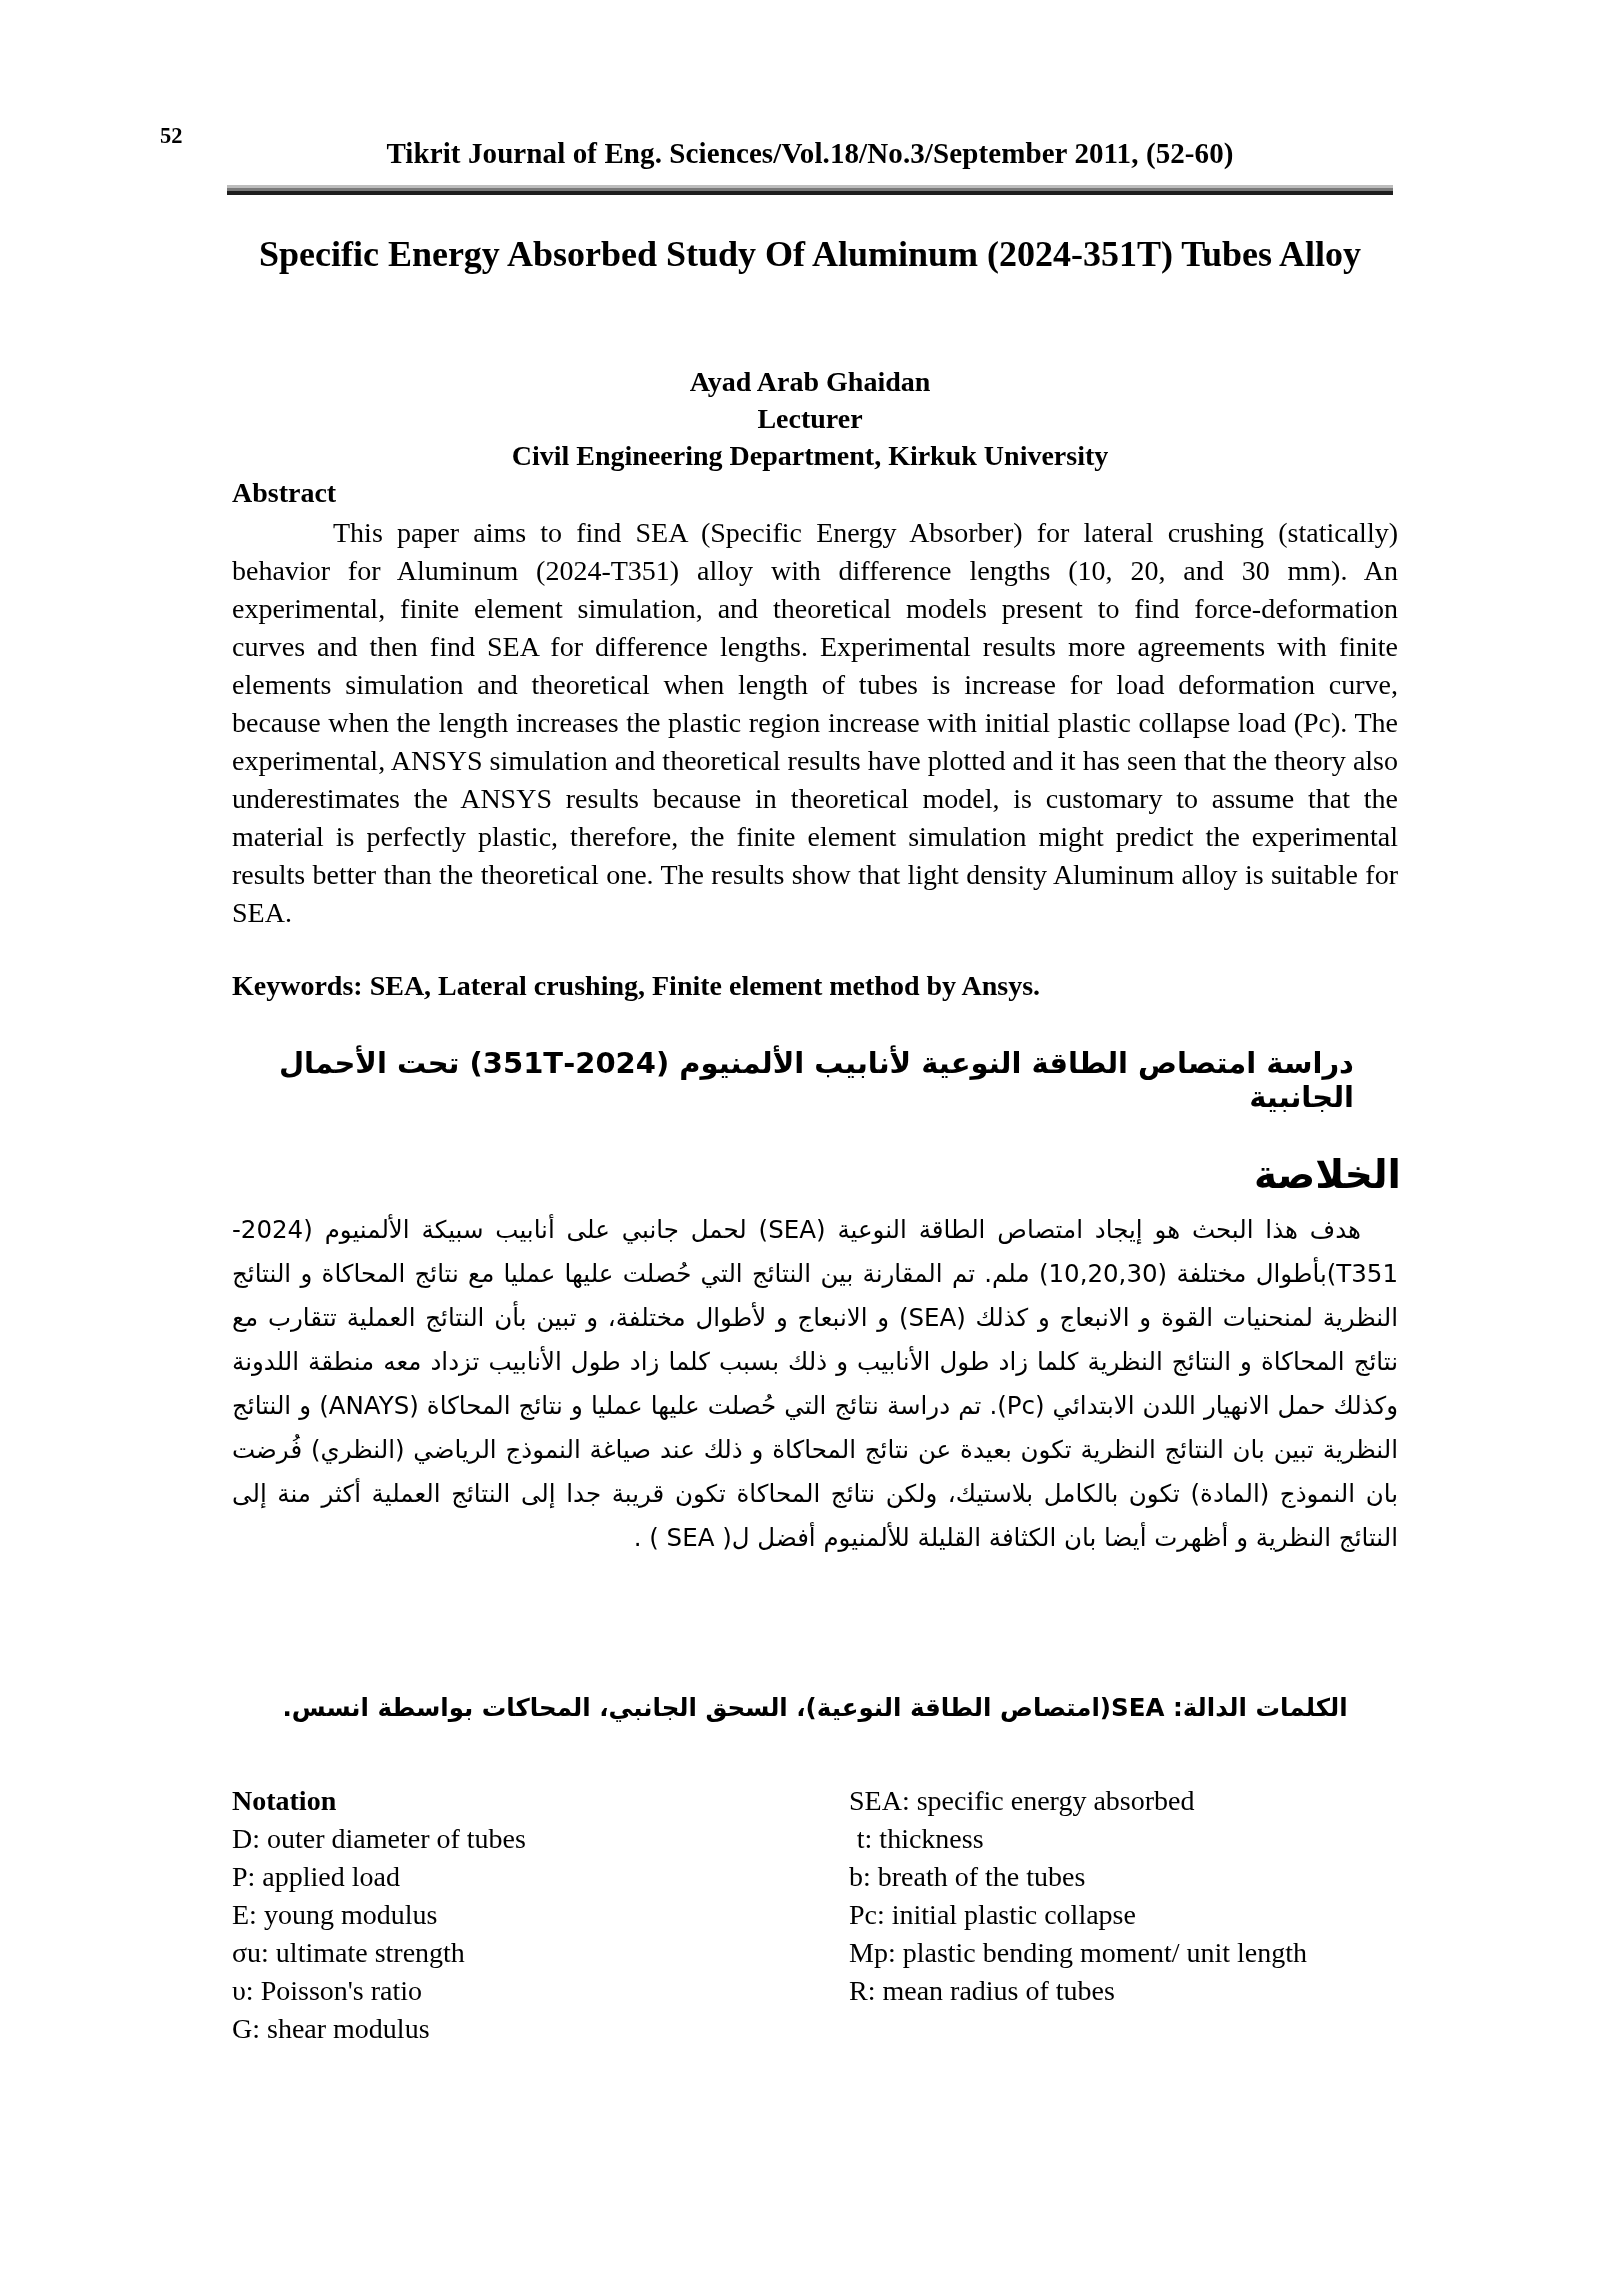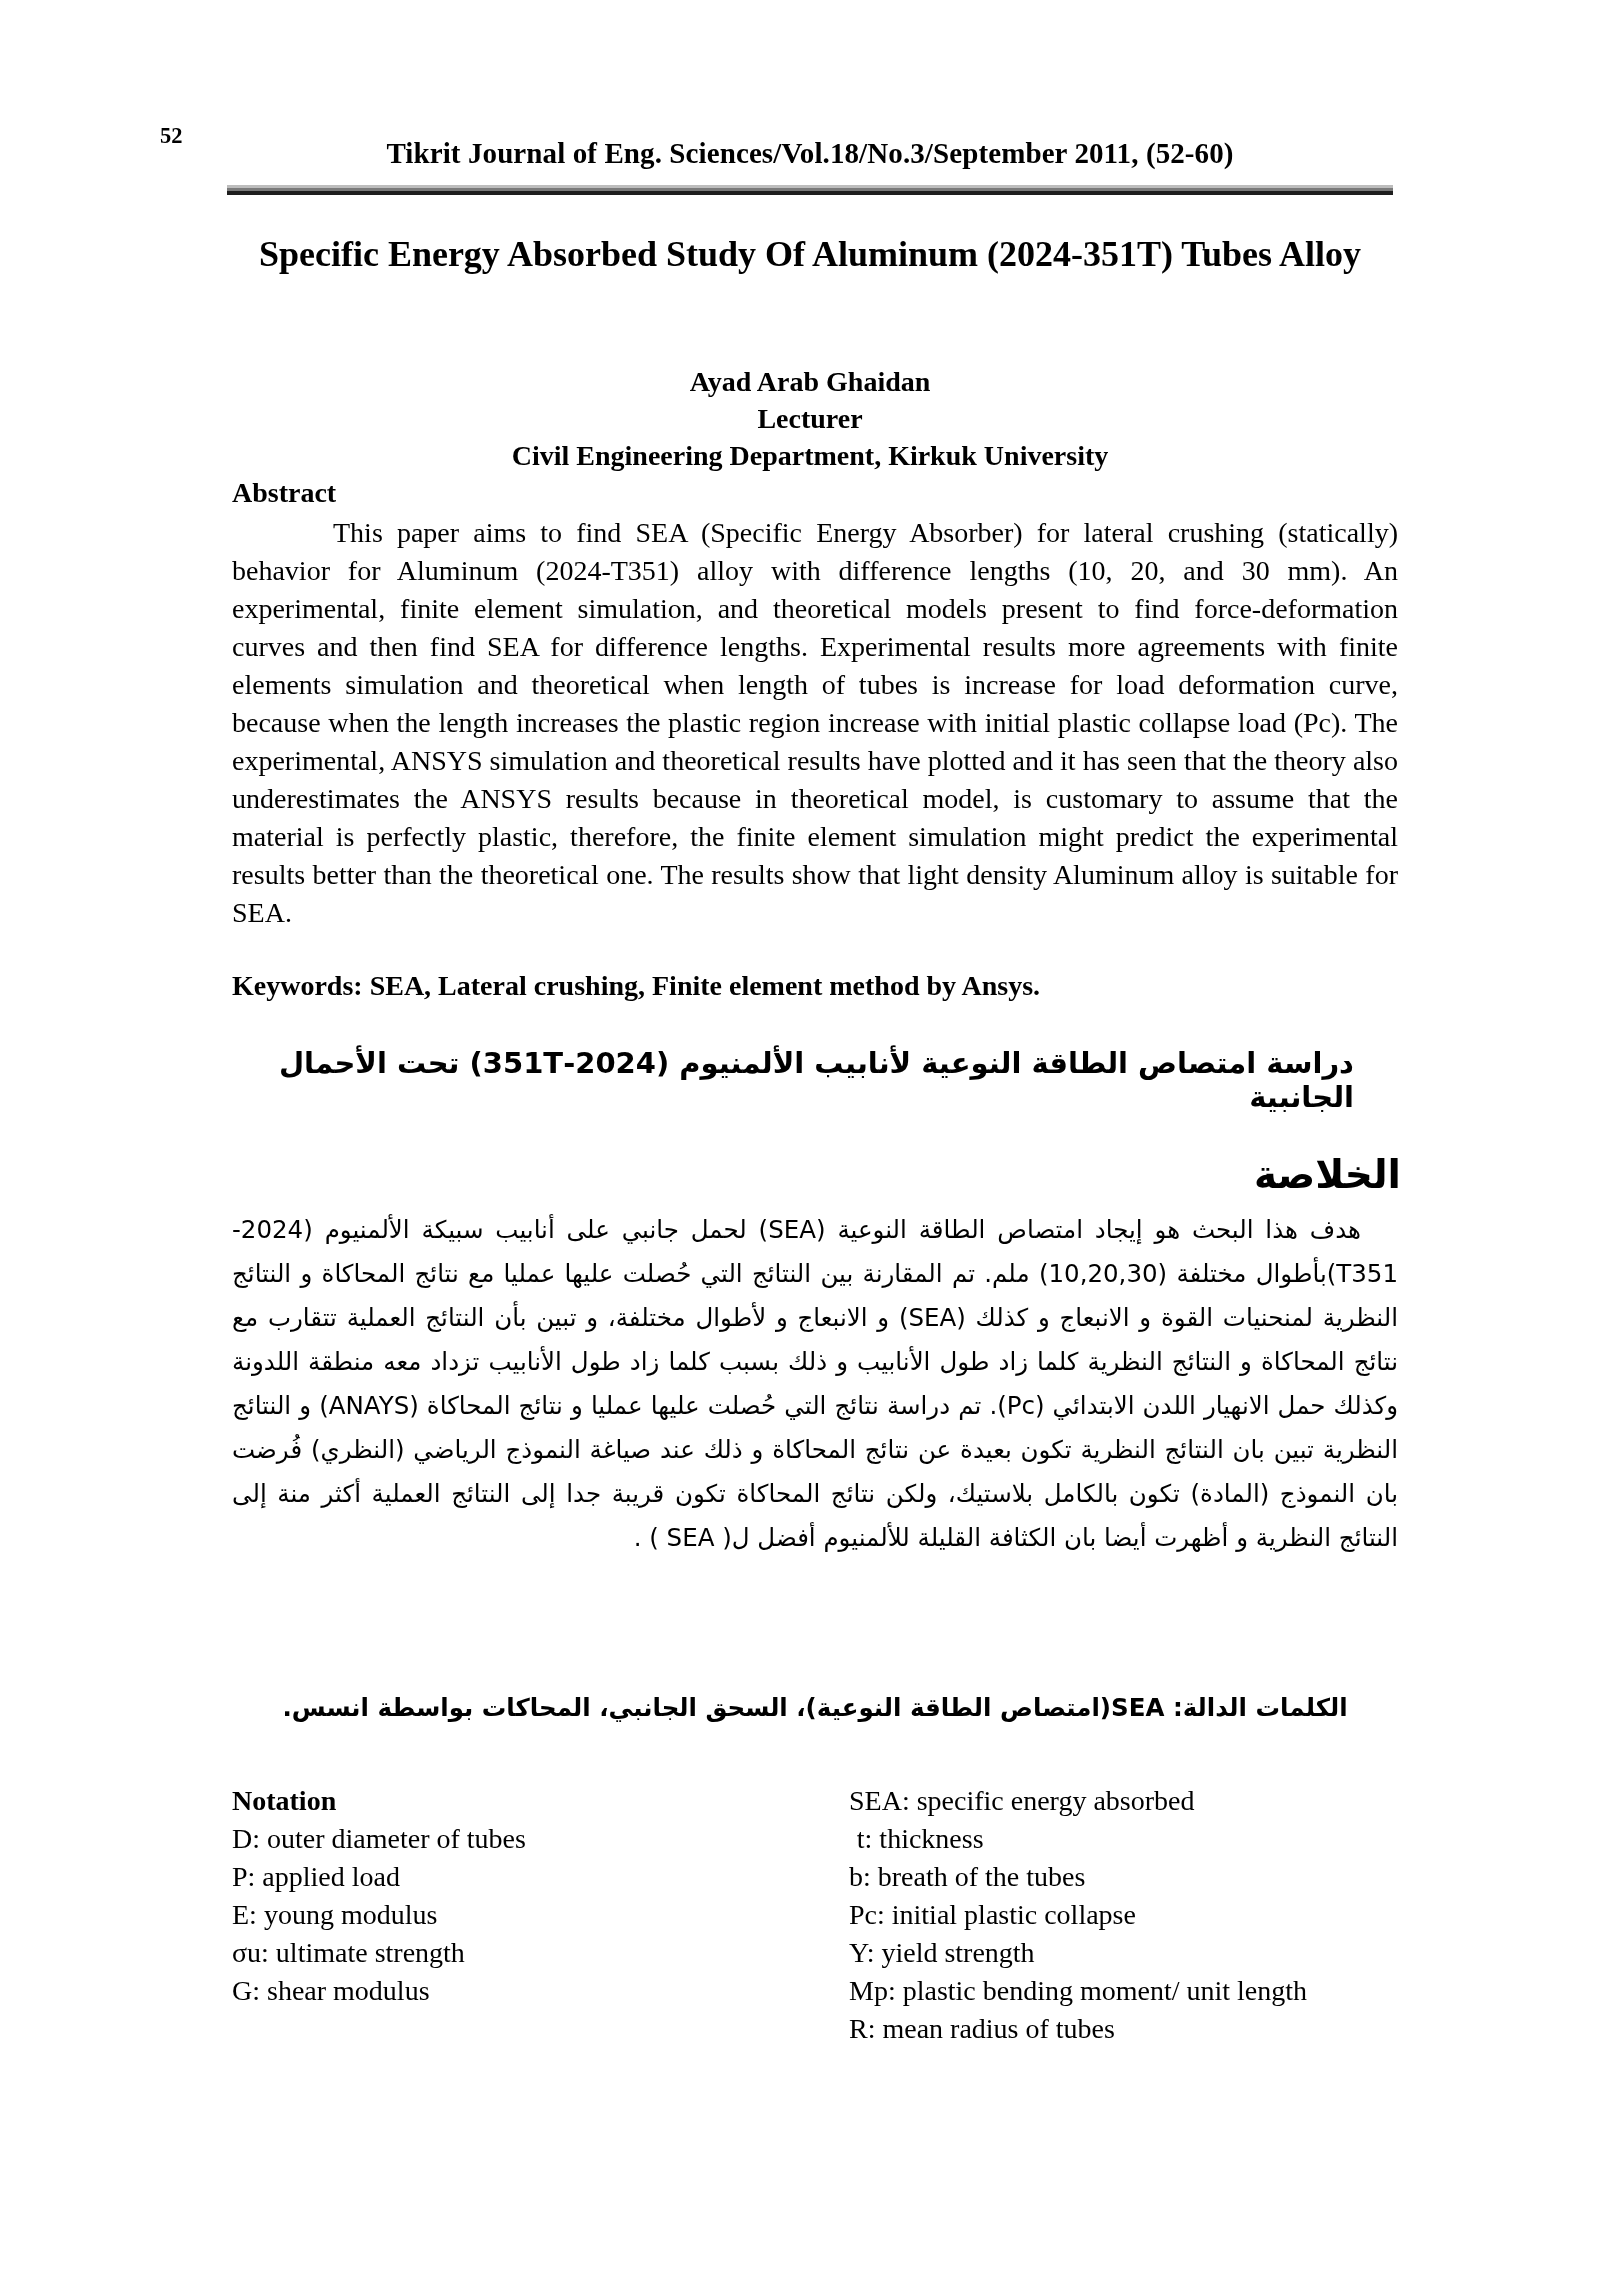--- a/index.html
+++ b/index.html
@@ -181,25 +181,25 @@
 <p class="arabic-body">هدف هذا البحث هو إيجاد امتصاص الطاقة النوعية (SEA) لحمل جانبي على أنابيب سبيكة الألمنيوم (2024-T351)بأطوال مختلفة (10,20,30) ملم. تم المقارنة بين النتائج التي حُصلت عليها عمليا مع نتائج المحاكاة و النتائج النظرية لمنحنيات القوة و الانبعاج و كذلك (SEA) و الانبعاج و لأطوال مختلفة، و تبين بأن النتائج العملية تتقارب مع نتائج المحاكاة و النتائج النظرية كلما زاد طول الأنابيب و ذلك بسبب كلما زاد طول الأنابيب تزداد معه منطقة اللدونة وكذلك حمل الانهيار اللدن الابتدائي (Pc). تم دراسة نتائج التي حُصلت عليها عمليا و نتائج المحاكاة (ANAYS) و النتائج النظرية تبين بان النتائج النظرية تكون بعيدة عن نتائج المحاكاة و ذلك عند صياغة النموذج الرياضي (النظري) فُرضت بان النموذج (المادة) تكون بالكامل بلاستيك، ولكن نتائج المحاكاة تكون قريبة جدا إلى النتائج العملية أكثر منة إلى النتائج النظرية و أظهرت أيضا بان الكثافة القليلة للألمنيوم أفضل ل( SEA ) .</p>
 <div class="arabic-keywords">الكلمات الدالة: SEA(امتصاص الطاقة النوعية)، السحق الجانبي، المحاكات بواسطة انسس.</div>
 
 <div class="notation">
   <div class="col left">
     <div class="heading">Notation</div>
     <div class="row">D: outer diameter of tubes</div>
     <div class="row">P: applied load</div>
     <div class="row">E: young modulus</div>
     <div class="row">σu: ultimate strength</div>
+    <div class="row">υ: Poisson's ratio</div>
     <div class="row">G: shear modulus</div>
   </div>
   <div class="col right">
     <div class="row">SEA: specific energy absorbed</div>
     <div class="row indent">t: thickness</div>
     <div class="row">b: breath of the tubes</div>
     <div class="row">Pc: initial plastic collapse</div>
-    <div class="row">Y: yield strength</div>
     <div class="row">Mp: plastic bending moment/ unit length</div>
     <div class="row">R: mean radius of tubes</div>
   </div>
 </div>
 
 
 </body></html>

